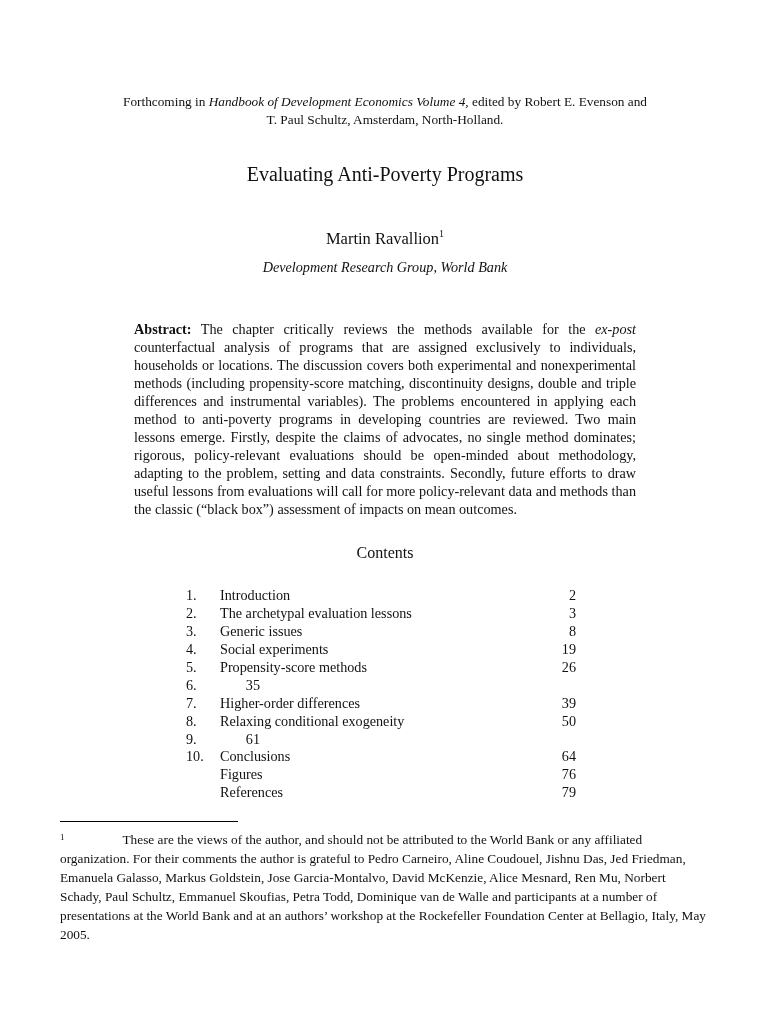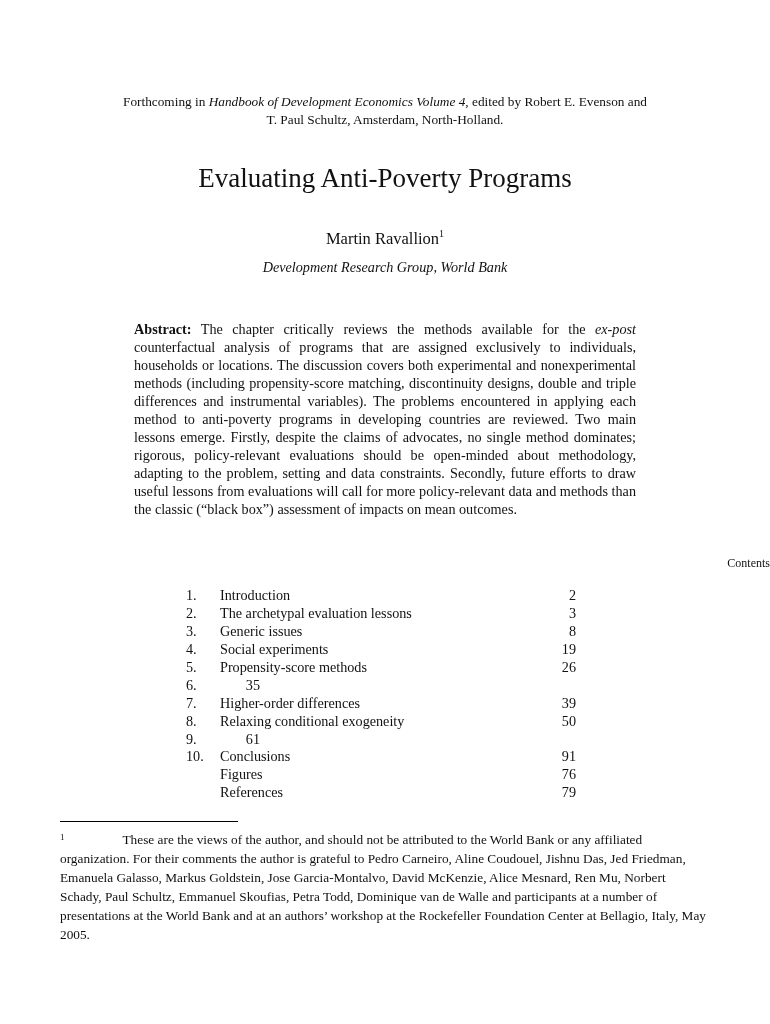--- a/index.html
+++ b/index.html
@@ -1,26 +1,26 @@
 <!DOCTYPE html>
 <html><head>
 <meta charset="utf-8">
 <style>
   html, body { margin:0; padding:0; background:#ffffff; }
   body { width:770px; height:1024px; position:relative; overflow:hidden;
          font-family:"Liberation Serif", "DejaVu Serif", serif; color:#111; }
   .abs { position:absolute; }
   .center { text-align:center; left:0; width:770px;font-family:Liberation Serif, serif; }
   .forthcoming { top:93px; font-size:13.3px; line-height:17.5px; }
-  .title { top:163px; font-size:27px; }
+  .title { top:163px; font-size:20px; }
   .author { top:228px; font-size:16.5px; }
   .affil { top:259px; font-size:14.2px; font-style:italic; }
   .abstract { top:321px; left:134px; width:502px; font-size:14.2px; line-height:17.95px; text-align:justify; }
   .abstract b { font-weight:bold; }
-  .contents-h { top:556px; font-size:12px;text-align:right; }
+  .contents-h { top:544px; font-size:16px; }
   .toc { top:587px; left:186px; width:390px; font-size:14.2px; }
   .toc-row { display:flex; height:17.95px; line-height:17.95px; }
   .toc-num { width:34px; }
   .toc-title { flex:1; }
   .toc-page { width:40px; text-align:right; }
   .fn-rule { top:821px; left:60px; width:178px; height:1px; background:#000; }
   .footnote { top:830px; left:60px; width:650px; font-size:13.3px; line-height:19px; }
   .fn-mark { font-size:9px; vertical-align:top; position:relative; top:-2px; }
   .fn-indent { display:inline-block; width:58px; }
   sup { font-size:10px; }
@@ -83,21 +83,21 @@
       <span class="toc-title">Relaxing conditional exogeneity</span>
       <span class="toc-page">50</span>
     </div>
   <div class="toc-row">
       <span class="toc-num">9.</span>
       <span class="toc-page">61</span>
     </div>
   <div class="toc-row">
       <span class="toc-num">10.</span>
       <span class="toc-title">Conclusions</span>
-      <span class="toc-page">91</span>
+      <span class="toc-page">64</span>
     </div>
   <div class="toc-row">
       <span class="toc-num"></span>
       <span class="toc-title">Figures</span>
       <span class="toc-page">76</span>
     </div>
   <div class="toc-row">
       <span class="toc-num"></span>
       <span class="toc-title">References</span>
       <span class="toc-page">79</span>

